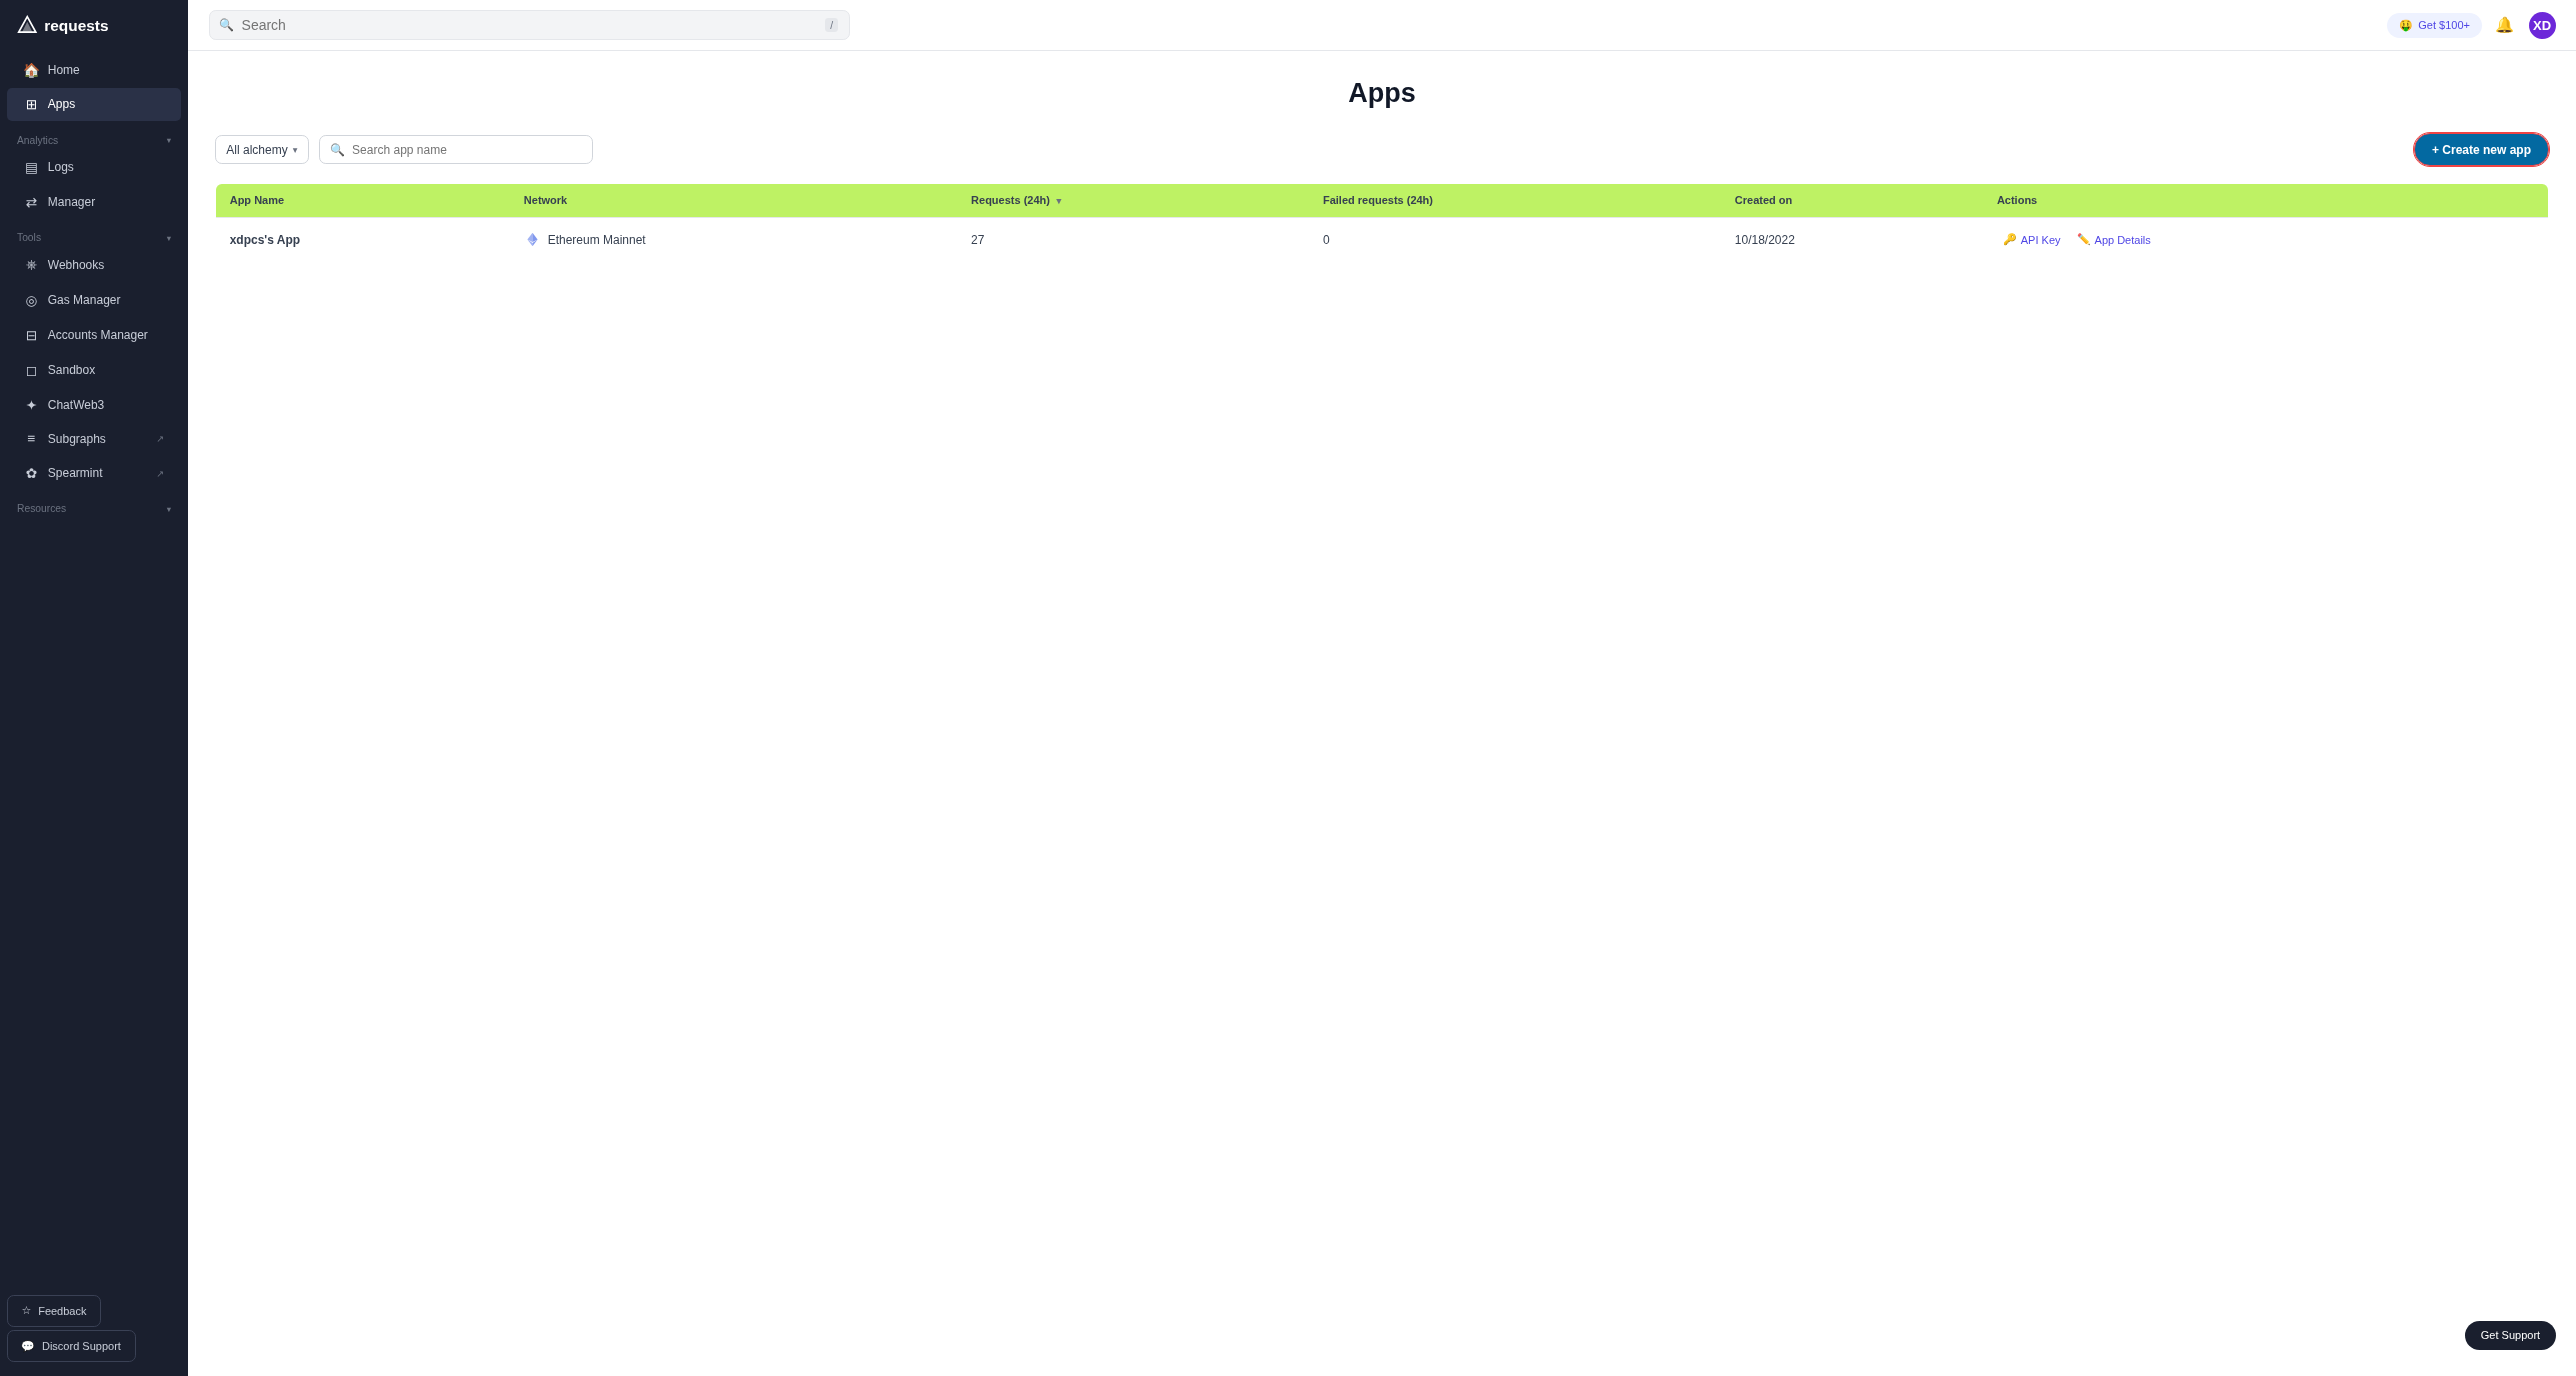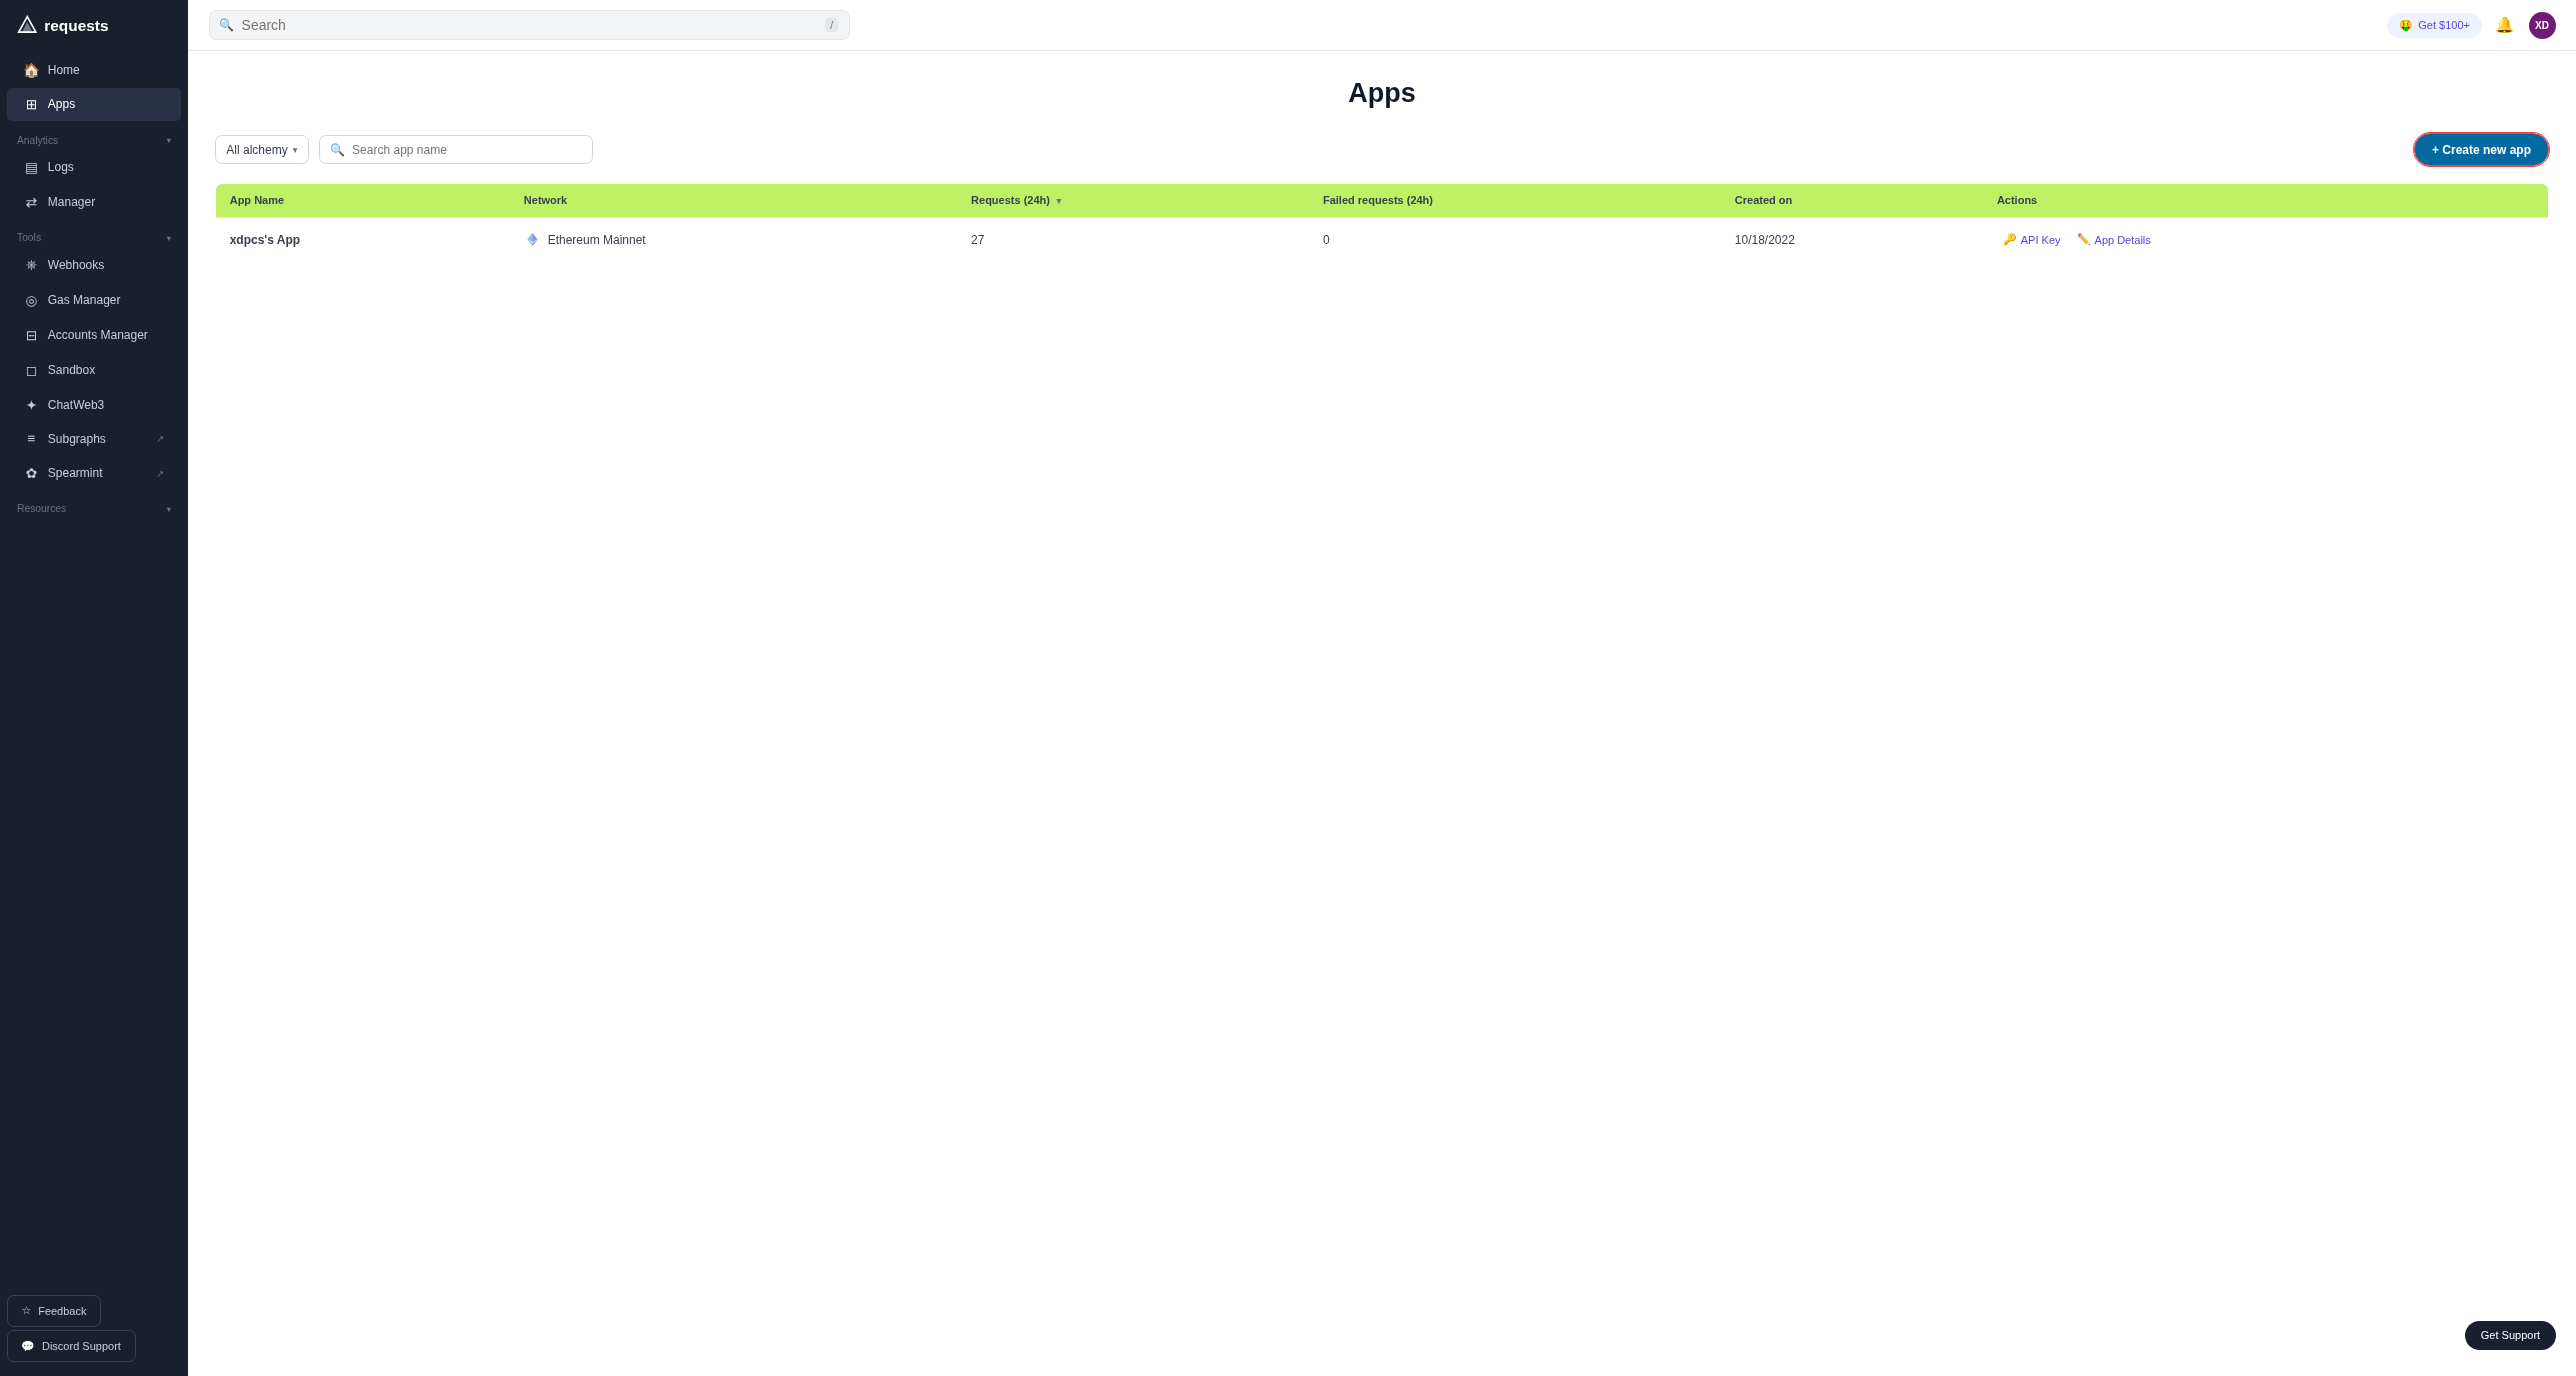--- a/index.html
+++ b/index.html
@@ -149,27 +149,27 @@
     }
     .notif-btn {
       background: none;
       border: none;
       cursor: pointer;
       font-size: 15.4px;
       color: #374151;
       padding: 3.4px;
     }
     .avatar-btn {
-      background: #701a75;
+      background: #6d28d9;
       color: #fff;
       border: none;
       border-radius: 50%;
       width: 27px;
       height: 27px;
-      font-size: 10px;
+      font-size: 13px;
       font-weight: 600;
       cursor: pointer;
     }
 
     
     #content {
       flex: 1;
       overflow-y: auto;
       padding: 27px 27px;
       background: #fff;

